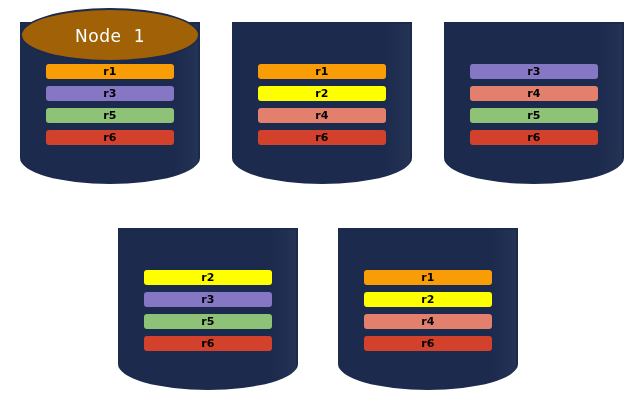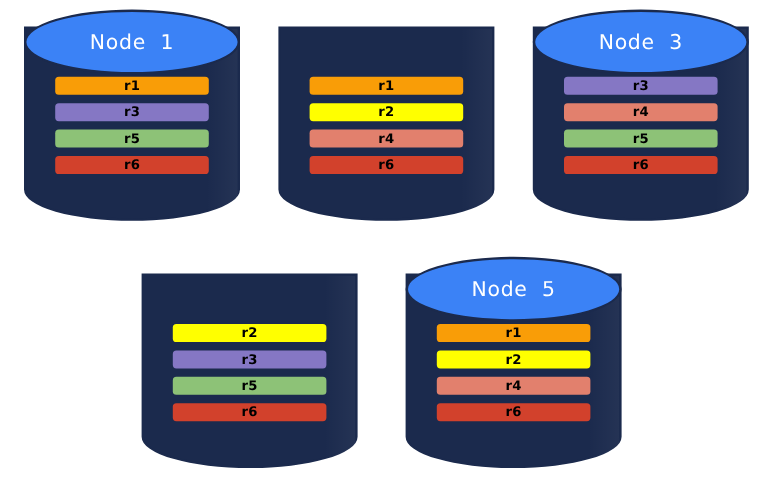--- a/index.html
+++ b/index.html
@@ -65,21 +65,21 @@
     pointer-events: none;
   }
 
   
   .cyl-top {
     position: absolute;
     left: 6px;
     top: 4px;
     width: 180px;
     height: 54px;
-    background: #3b82f6;
+    background: #a16207;
     border: 2px solid #1b2a4d;
     border-radius: 50%;
     box-sizing: border-box;
     display: flex;
     align-items: center;
     justify-content: center;
   }
   .node-label {
     color: #ffffff;
     font-size: 17px;
@@ -163,23 +163,20 @@
           </div>
           <div class="replica-bar" style="background: rgb(210, 65, 44);">
             <span class="replica-label">r6</span>
           </div>
         </div>
       </div>
       <div class="node-cylinder">
         <div class="cyl-body">
           <div class="cyl-body-shade"></div>
         </div>
-        <div class="cyl-top">
-          <span class="node-label">Node  3</span>
-        </div>
         <div class="replica-stack">
           <div class="replica-bar" style="background: rgb(133, 119, 196);">
             <span class="replica-label">r3</span>
           </div>
           <div class="replica-bar" style="background: rgb(226, 128, 109);">
             <span class="replica-label">r4</span>
           </div>
           <div class="replica-bar" style="background: rgb(141, 194, 119);">
             <span class="replica-label">r5</span>
           </div>
@@ -206,23 +203,20 @@
           </div>
           <div class="replica-bar" style="background: rgb(210, 65, 44);">
             <span class="replica-label">r6</span>
           </div>
         </div>
       </div>
       <div class="node-cylinder">
         <div class="cyl-body">
           <div class="cyl-body-shade"></div>
         </div>
-        <div class="cyl-top">
-          <span class="node-label">Node  5</span>
-        </div>
         <div class="replica-stack">
           <div class="replica-bar" style="background: rgb(249, 157, 7);">
             <span class="replica-label">r1</span>
           </div>
           <div class="replica-bar" style="background: rgb(255, 255, 0);">
             <span class="replica-label">r2</span>
           </div>
           <div class="replica-bar" style="background: rgb(226, 128, 109);">
             <span class="replica-label">r4</span>
           </div>

